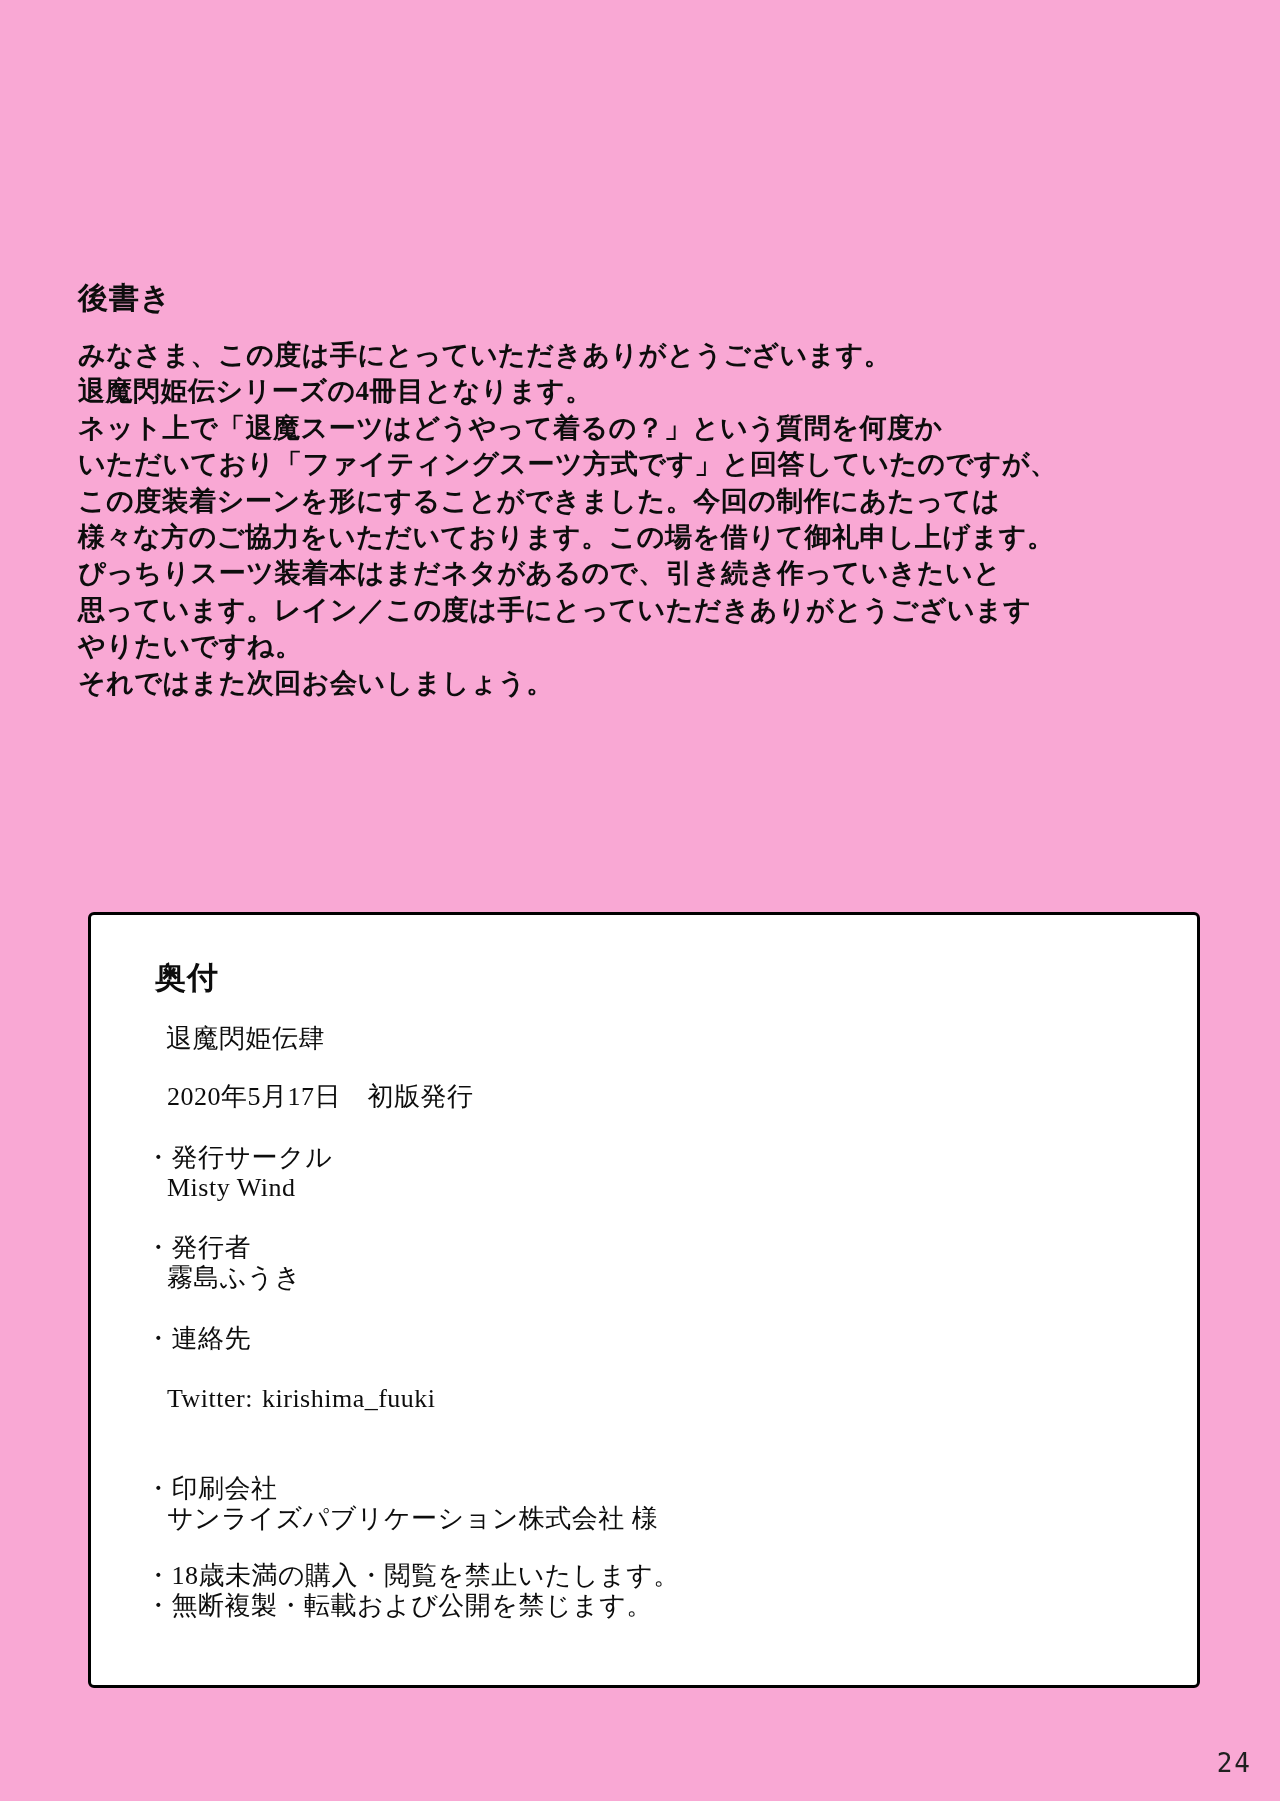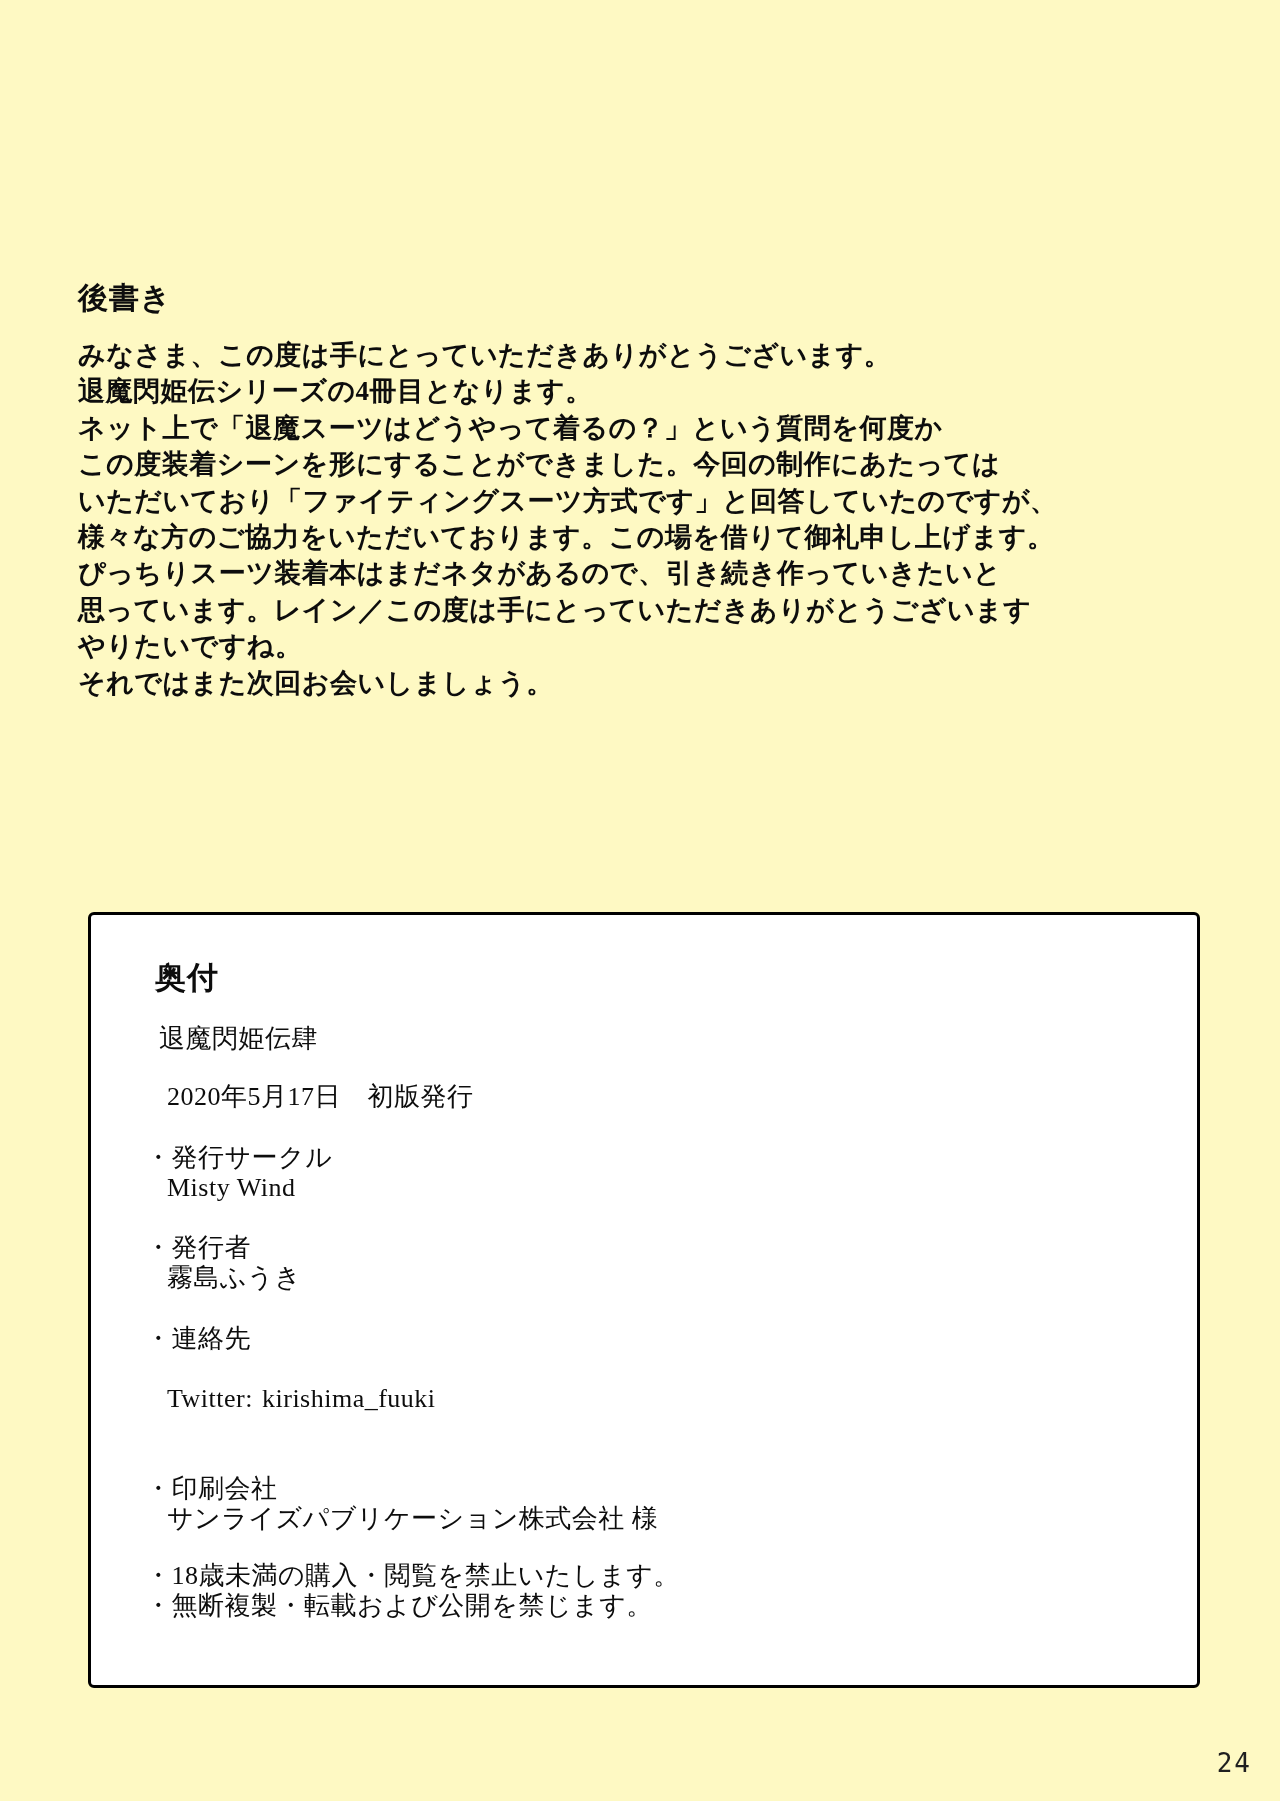--- a/index.html
+++ b/index.html
@@ -5,21 +5,21 @@
   html, body {
     margin: 0;
     padding: 0;
     background: #ffffff;
     color: #0d0d0d;
   }
   .page {
     position: relative;
     width: 1280px;
     height: 1801px;
-    background: #fef9c3;
+    background: #f9a8d4;
     overflow: hidden;
     font-family: "Liberation Serif", "DejaVu Serif", serif;
   }
 
   
   .afterword {
     position: absolute;
     left: 78px;
     top: 280px;
     width: 1005px;
@@ -59,21 +59,21 @@
     font-weight: 700;
     letter-spacing: 1px;
   }
   .co-line {
     position: absolute;
     font-size: 26px;
     line-height: 30px;
     white-space: nowrap;
     letter-spacing: 0.5px;
   }
-  .co-title   { left: 68px; top: 109px; }
+  .co-title   { left: 75px; top: 109px; }
   .co-date    { left: 76px; top: 167px; }
   .co-circle-label    { left: 54px; top: 228px; }
   .co-circle-value    { left: 76px; top: 258px; }
   .co-publisher-label { left: 54px; top: 318px; }
   .co-publisher-value { left: 76px; top: 348px; }
   .co-contact-label   { left: 54px; top: 409px; }
   .co-contact-row-0   { left: 76px; top: 439px; }
   .co-contact-row-1   { left: 76px; top: 469px; }
   .co-contact-row-2   { left: 76px; top: 499px; }
   .contact-key {
@@ -100,22 +100,22 @@
 <body>
 
 <div class="page">
 
   <div class="afterword">
     <div class="afterword-heading">後書き</div>
     <div class="afterword-body">
       <div class="aw-line">みなさま、この度は手にとっていただきありがとうございます。</div>
       <div class="aw-line">退魔閃姫伝シリーズの4冊目となります。</div>
       <div class="aw-line">ネット上で「退魔スーツはどうやって着るの？」という質問を何度か</div>
+      <div class="aw-line">いただいており「ファイティングスーツ方式です」と回答していたのですが、</div>
       <div class="aw-line">この度装着シーンを形にすることができました。今回の制作にあたっては</div>
-      <div class="aw-line">いただいており「ファイティングスーツ方式です」と回答していたのですが、</div>
       <div class="aw-line">様々な方のご協力をいただいております。この場を借りて御礼申し上げます。</div>
       <div class="aw-line">ぴっちりスーツ装着本はまだネタがあるので、引き続き作っていきたいと</div>
       <div class="aw-line">思っています。レイン／この度は手にとっていただきありがとうございます</div>
       <div class="aw-line">やりたいですね。</div>
       <div class="aw-line">それではまた次回お会いしましょう。</div>
     </div>
   </div>
 
   <div class="colophon-box">
     <div class="colophon-heading">奥付</div>

